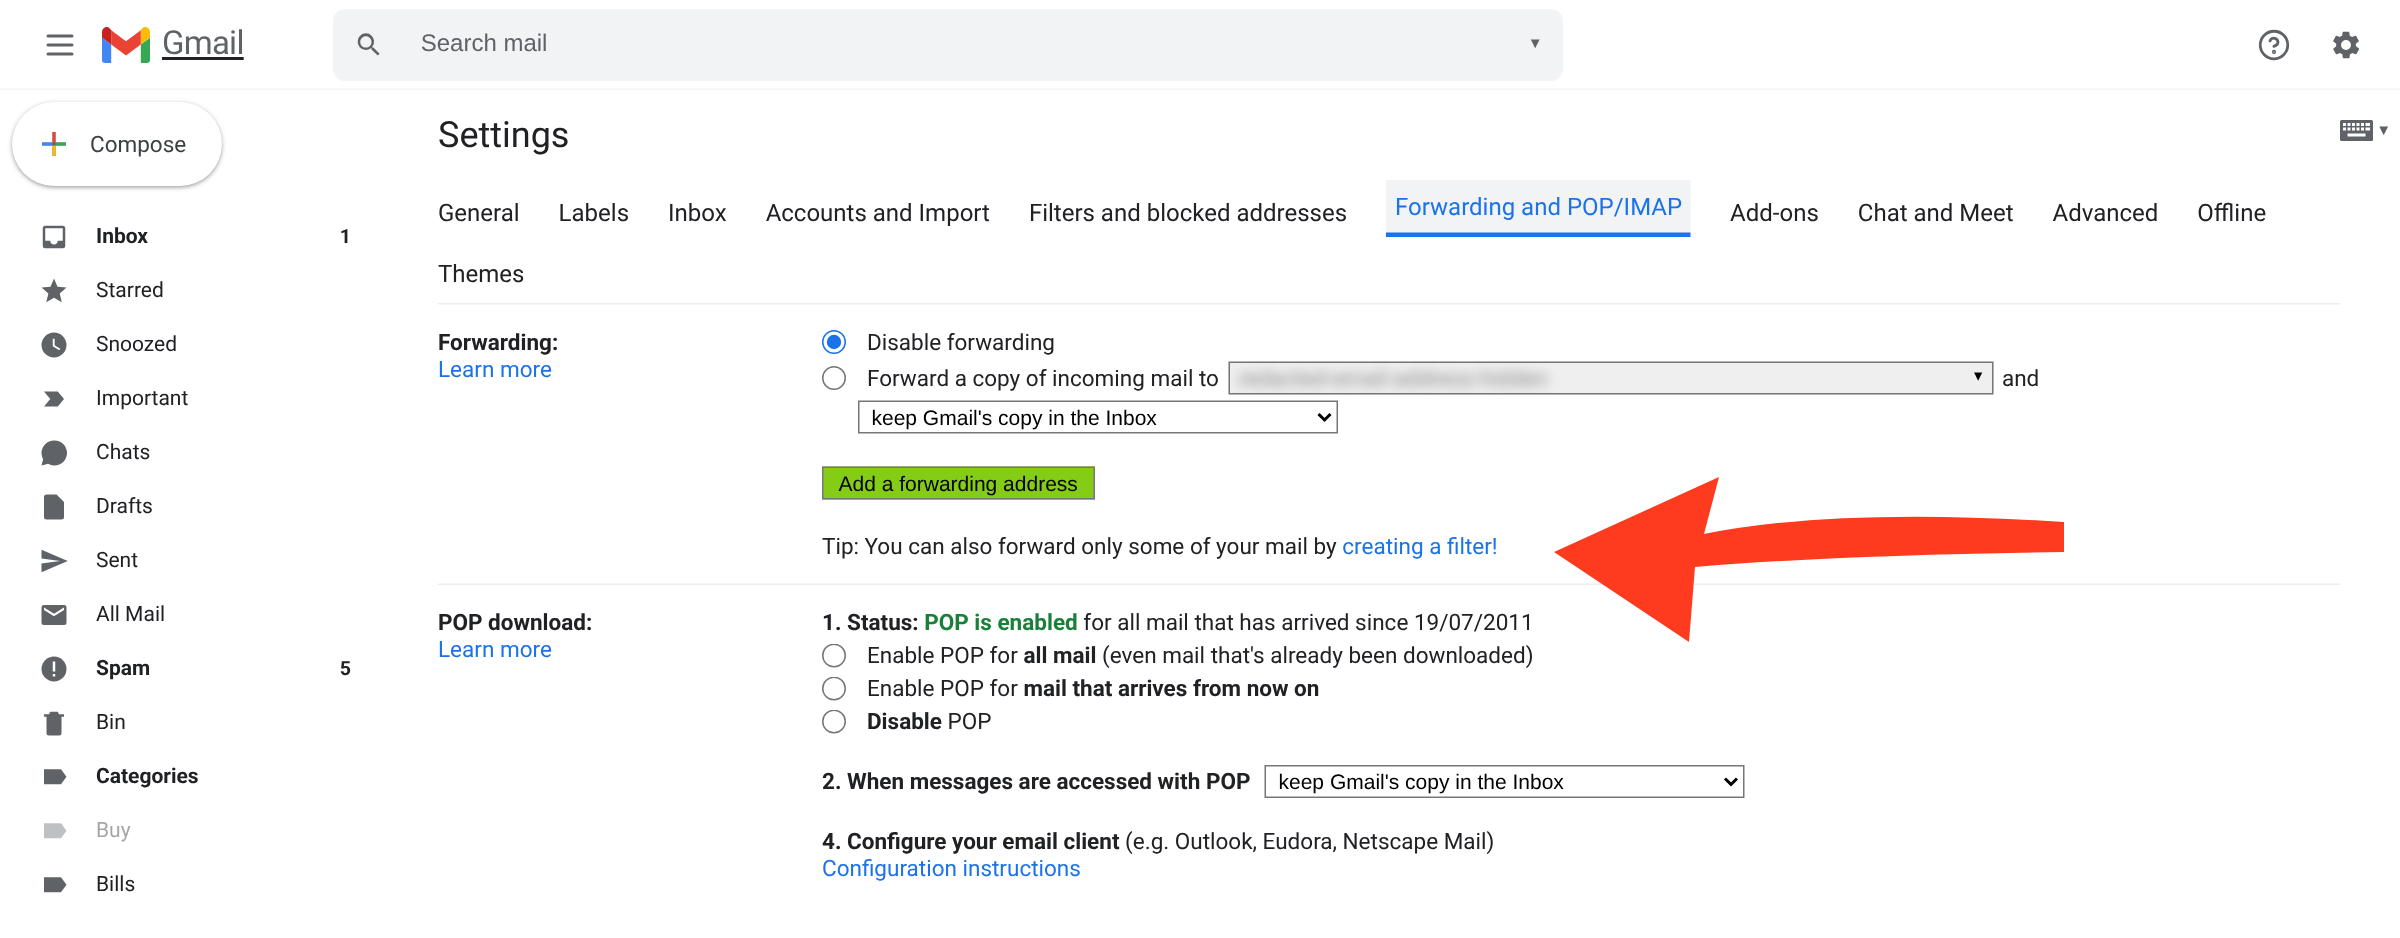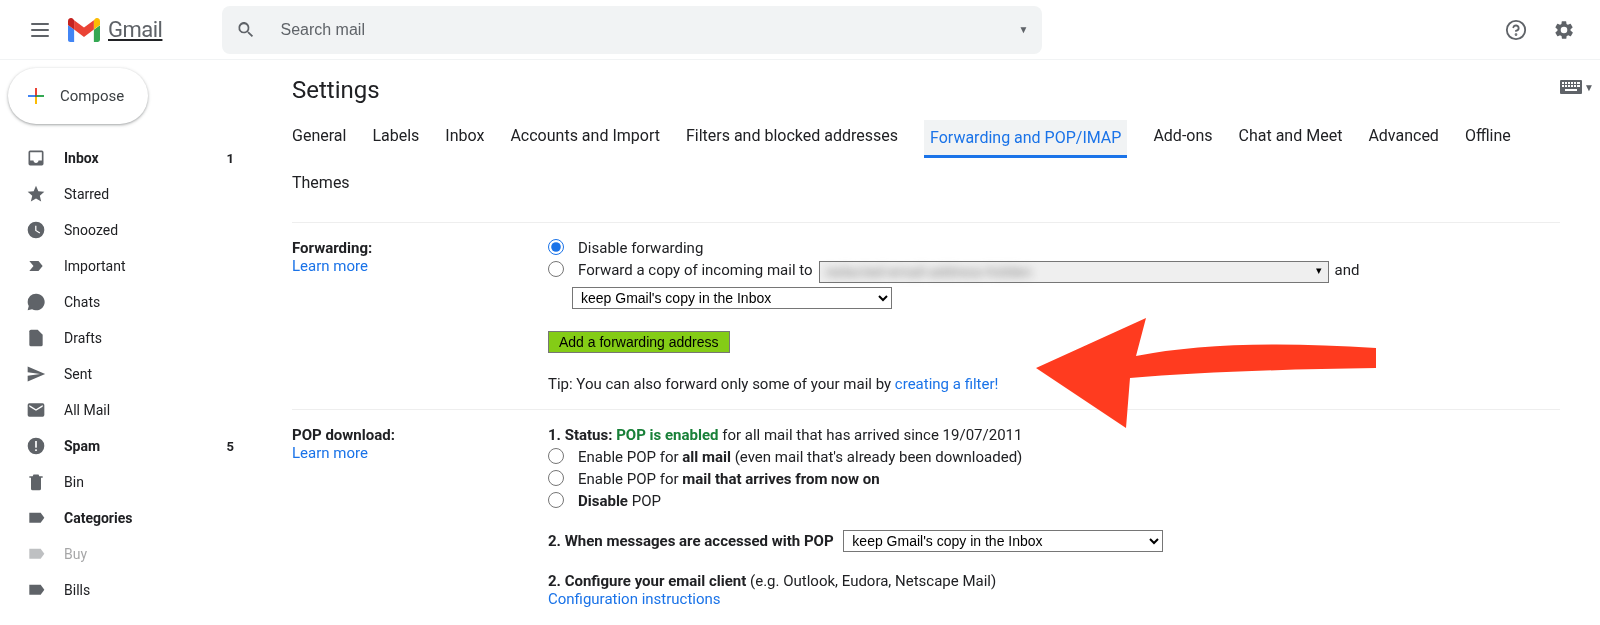--- a/index.html
+++ b/index.html
@@ -28,30 +28,30 @@
   .nav-list { list-style: none; }
   .nav-item { height: 36px; display: flex; align-items: center; padding: 0 12px 0 26px; cursor: pointer; border-radius: 0 18px 18px 0; font-size: 14px; color: #202124; }
   .nav-item .nav-icon { width: 20px; height: 20px; margin-right: 18px; display: flex; align-items: center; justify-content: center; color: #5f6368; flex-shrink: 0; }
   .nav-item.bold { font-weight: 700; }
   .nav-item .count { margin-left: auto; font-size: 13px; padding-right: 10px; }
   .nav-label { flex: 1; }
   
   
   .content { flex: 1; padding: 16px 40px 0 36px; overflow: hidden; position: relative; }
   .page-title { font-size: 24px; font-weight: 400; color: #202124; margin-bottom: 16px; }
-  .tabs { display: flex; flex-wrap: wrap; border-bottom: 1px solid #eee; row-gap: 18px; align-items: center; padding-bottom: 26px; }
+  .tabs { display: flex; flex-wrap: wrap; border-bottom: 1px solid #eee; row-gap: 18px; align-items: flex-end; padding-bottom: 6px; }
   .tab { font-size: 16px; color: #202124; margin-right: 26px; cursor: pointer; padding-bottom: 4px; white-space: nowrap; }
   .tab.active { color: #1a73e8; border-bottom: 3px solid #1a73e8; margin-bottom: -3px; background: #f1f3f4; padding: 8px 6px 8px 6px; }
   
   .setting-section { display: flex; padding: 16px 0; border-bottom: 1px solid #eee; font-size: 15px; }
   .setting-label { width: 256px; flex-shrink: 0; }
   .setting-label b { font-weight: 700; }
   .learn-more { color: #1a73e8; cursor: pointer; }
   .setting-body { flex: 1; }
-  .radio-row { display: flex; margin-bottom: 4px; flex-wrap: wrap; gap: 20px 6px; }
+  .radio-row { display: flex; align-items: center; margin-bottom: 4px; flex-wrap: wrap; gap: 20px 6px; }
   .radio-row input[type=radio] { width: 16px; height: 16px; margin-right: 8px; accent-color: #1a73e8; }
   select { font-size: 14px; padding: 1px 4px; border: 1px solid #767676; background: #fff; }
   .blurred-select { width: 510px; height: 22px; border: 1px solid #767676; background: #efefef; position: relative; display: inline-block; }
   .blurred-select::after { content: "▾"; position: absolute; right: 6px; top: 2px; font-size: 11px; color: #000; }
   .blur-text { filter: blur(4px); color: #888; padding-left: 6px; display: inline-block; line-height: 20px; user-select: none; }
   .add-fwd-btn { margin-top: 18px; padding: 2px 10px; font-size: 14px; background: #84cc16; border: 1px solid #767676; cursor: pointer; }
   .tip-row { margin-top: 22px; font-size: 15px; }
   .tip-row a { color: #1a73e8; text-decoration: none; cursor: pointer; }
   .pop-status { color: #188038; font-weight: 700; }
   .pop-row { margin-bottom: 4px; }
@@ -321,21 +321,21 @@
           <input type="radio" name="pop" style="">
           <span><b>Disable</b><span> POP</span></span>
         </div>
         <div class="sub-section">
           <b>2. When messages are accessed with POP</b>
           <select style="width:320px; margin-left:6px;">
             <option>keep Gmail's copy in the Inbox</option>
           </select>
         </div>
         <div class="sub-section">
-          <b>2. Configure your email client</b><span> (e.g. Outlook, Eudora, Netscape Mail)</span><br>
+          <b>4. Configure your email client</b><span> (e.g. Outlook, Eudora, Netscape Mail)</span><br>
           <span class="conf-link">Configuration instructions</span>
         </div>
       </div>
     </div>
 
     <svg class="red-arrow" width="360" height="140" viewBox="0 0 360 140">
       <path d="M 350 60 Q 200 50 110 68 L 120 30 L 10 80 L 100 140 L 104 90 Q 200 82 350 80 Z" fill="#FF3B1F"></path>
     </svg>
 
   </div>

